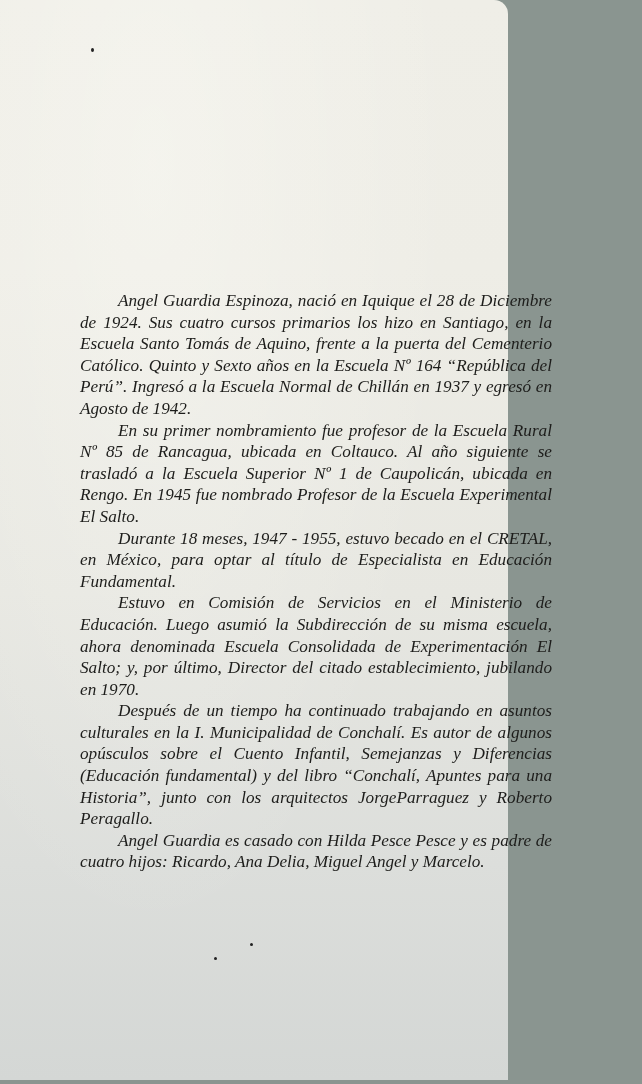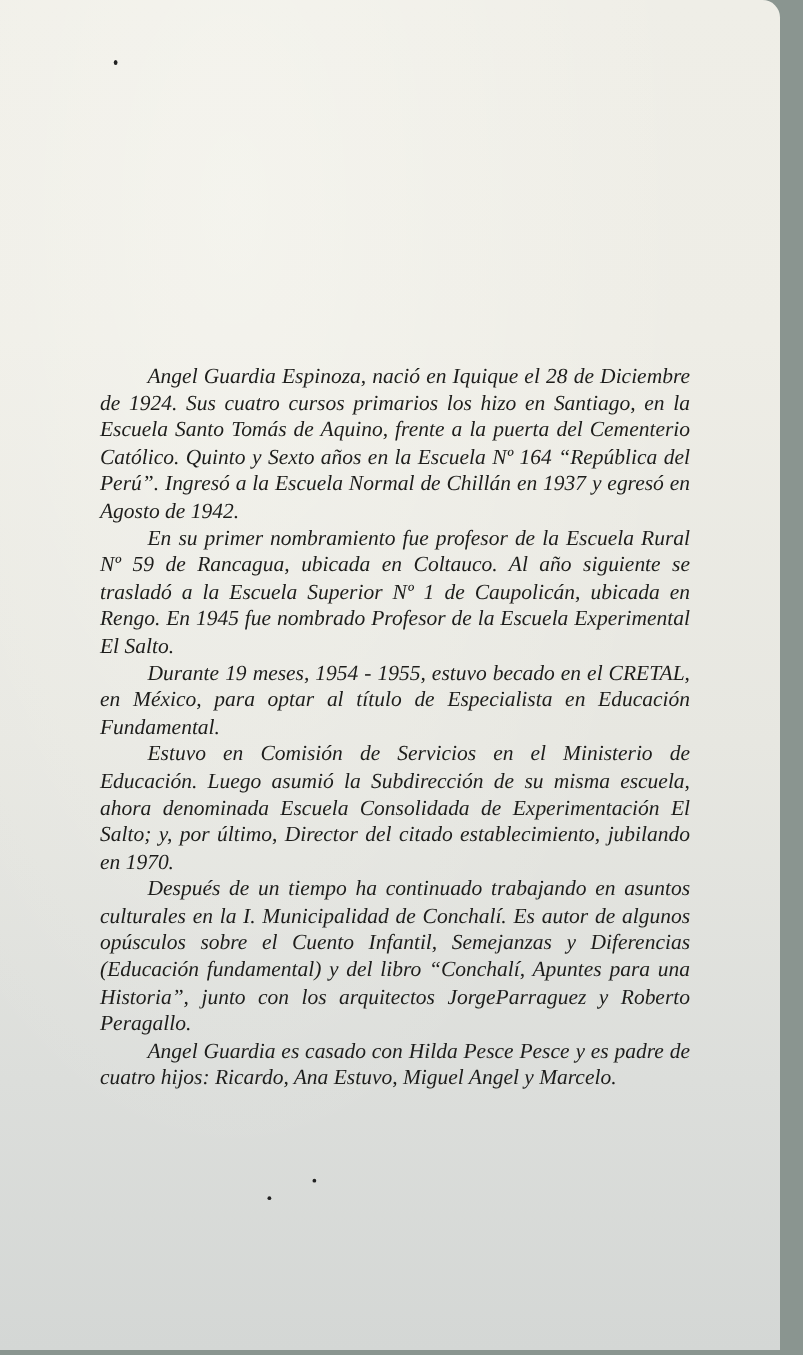--- a/index.html
+++ b/index.html
@@ -3,21 +3,21 @@
 <meta charset="utf-8">
 <style>
   html, body { margin: 0; padding: 0; }
   body {
     width: 642px; height: 1084px; overflow: hidden;
     background: #8a9590;
     font-family: "Liberation Serif", serif;
   }
   .page {
     position: absolute; left: 0; top: 0;
-    width: 624px; height: 1080px;
+    width: 508px; height: 1080px;
     border-top-right-radius: 14px;
     background: linear-gradient(180deg, #efeee7 0%, #eeede6 25%, #e7e7e1 55%, #dcdedb 80%, #d4d7d5 100%);
     text-decoration: underline;
   }
   .page::after {
     content: ""; position: absolute; inset: 0;
     background: radial-gradient(ellipse at 30% 15%, rgba(255,255,250,0.35), rgba(255,255,250,0) 60%);
     border-top-right-radius: 14px;
   }
   .speck { position: absolute; background: #222; border-radius: 50%; z-index: 2; }
@@ -35,19 +35,19 @@
 </head>
 <body>
 
 <div class="page">
   <div class="speck" style="left:91px;top:48px;width:3px;height:4px;"></div>
   <div class="speck" style="left:250px;top:943px;width:3px;height:3px;"></div>
   <div class="speck" style="left:214px;top:957px;width:3px;height:3px;"></div>
 
   <div class="text">
     <p>Angel Guardia Espinoza, nació en Iquique el 28 de Diciembre de 1924. Sus cuatro cursos primarios los hizo en Santiago, en la Escuela Santo Tomás de Aquino, frente a la puerta del Cementerio Católico. Quinto y Sexto años en la Escuela Nº 164 “República del Perú”. Ingresó a la Escuela Normal de Chillán en 1937 y egresó en Agosto de 1942.</p>
-    <p>En su primer nombramiento fue profesor de la Escuela Rural Nº 59 de Rancagua, ubicada en Coltauco. Al año si­guiente se trasladó a la Escuela Superior Nº 1 de Caupolicán, ubicada en Rengo. En 1945 fue nombrado Profesor de la Es­cuela Experimental El Salto.</p>
-    <p>Durante 19 meses, 1954 - 1955, estuvo becado en el CRETAL, en México, para optar al título de Especialista en Educación Fundamental.</p>
+    <p>En su primer nombramiento fue profesor de la Escuela Rural Nº 85 de Rancagua, ubicada en Coltauco. Al año si­guiente se trasladó a la Escuela Superior Nº 1 de Caupolicán, ubicada en Rengo. En 1945 fue nombrado Profesor de la Es­cuela Experimental El Salto.</p>
+    <p>Durante 18 meses, 1947 - 1955, estuvo becado en el CRETAL, en México, para optar al título de Especialista en Educación Fundamental.</p>
     <p>Estuvo en Comisión de Servicios en el Ministerio de Educación. Luego asumió la Subdirección de su misma es­cuela, ahora denominada Escuela Consolidada de Experi­mentación El Salto; y, por último, Director del citado esta­blecimiento, jubilando en 1970.</p>
     <p>Después de un tiempo ha continuado trabajando en asuntos culturales en la I. Municipalidad de Conchalí. Es au­tor de algunos opúsculos sobre el Cuento Infantil, Semejan­zas y Diferencias (Educación fundamental) y del libro “Con­chalí, Apuntes para una Historia”, junto con los arquitectos JorgeParraguez y Roberto Peragallo.</p>
-    <p>Angel Guardia es casado con Hilda Pesce Pesce y es padre de cuatro hijos: Ricardo, Ana Estuvo, Miguel Angel y Marcelo.</p>
+    <p>Angel Guardia es casado con Hilda Pesce Pesce y es padre de cuatro hijos: Ricardo, Ana Delia, Miguel Angel y Marcelo.</p>
   </div>
 </div>
 
 </body></html>

